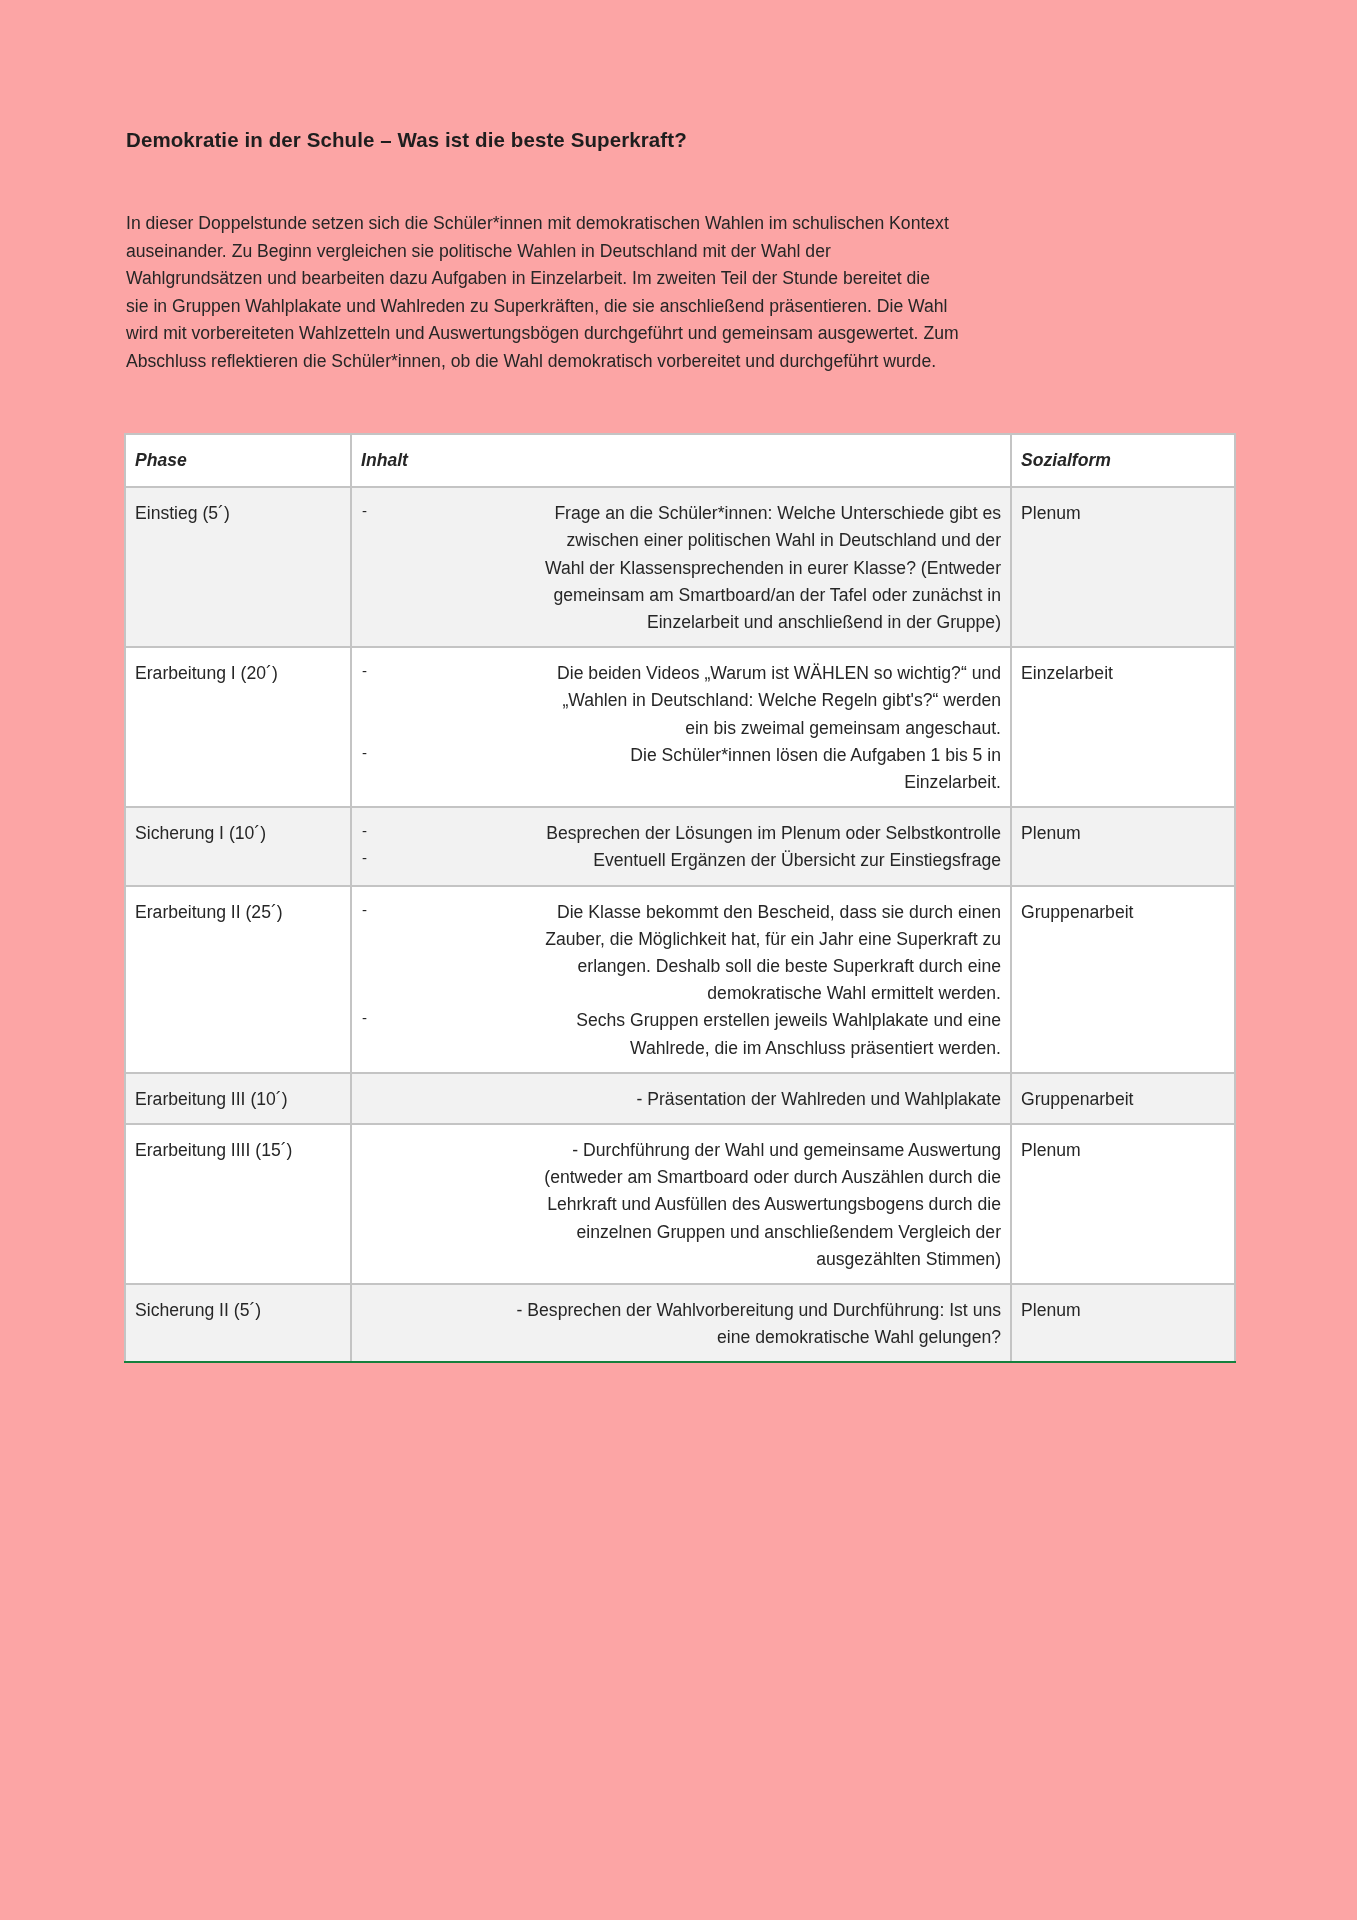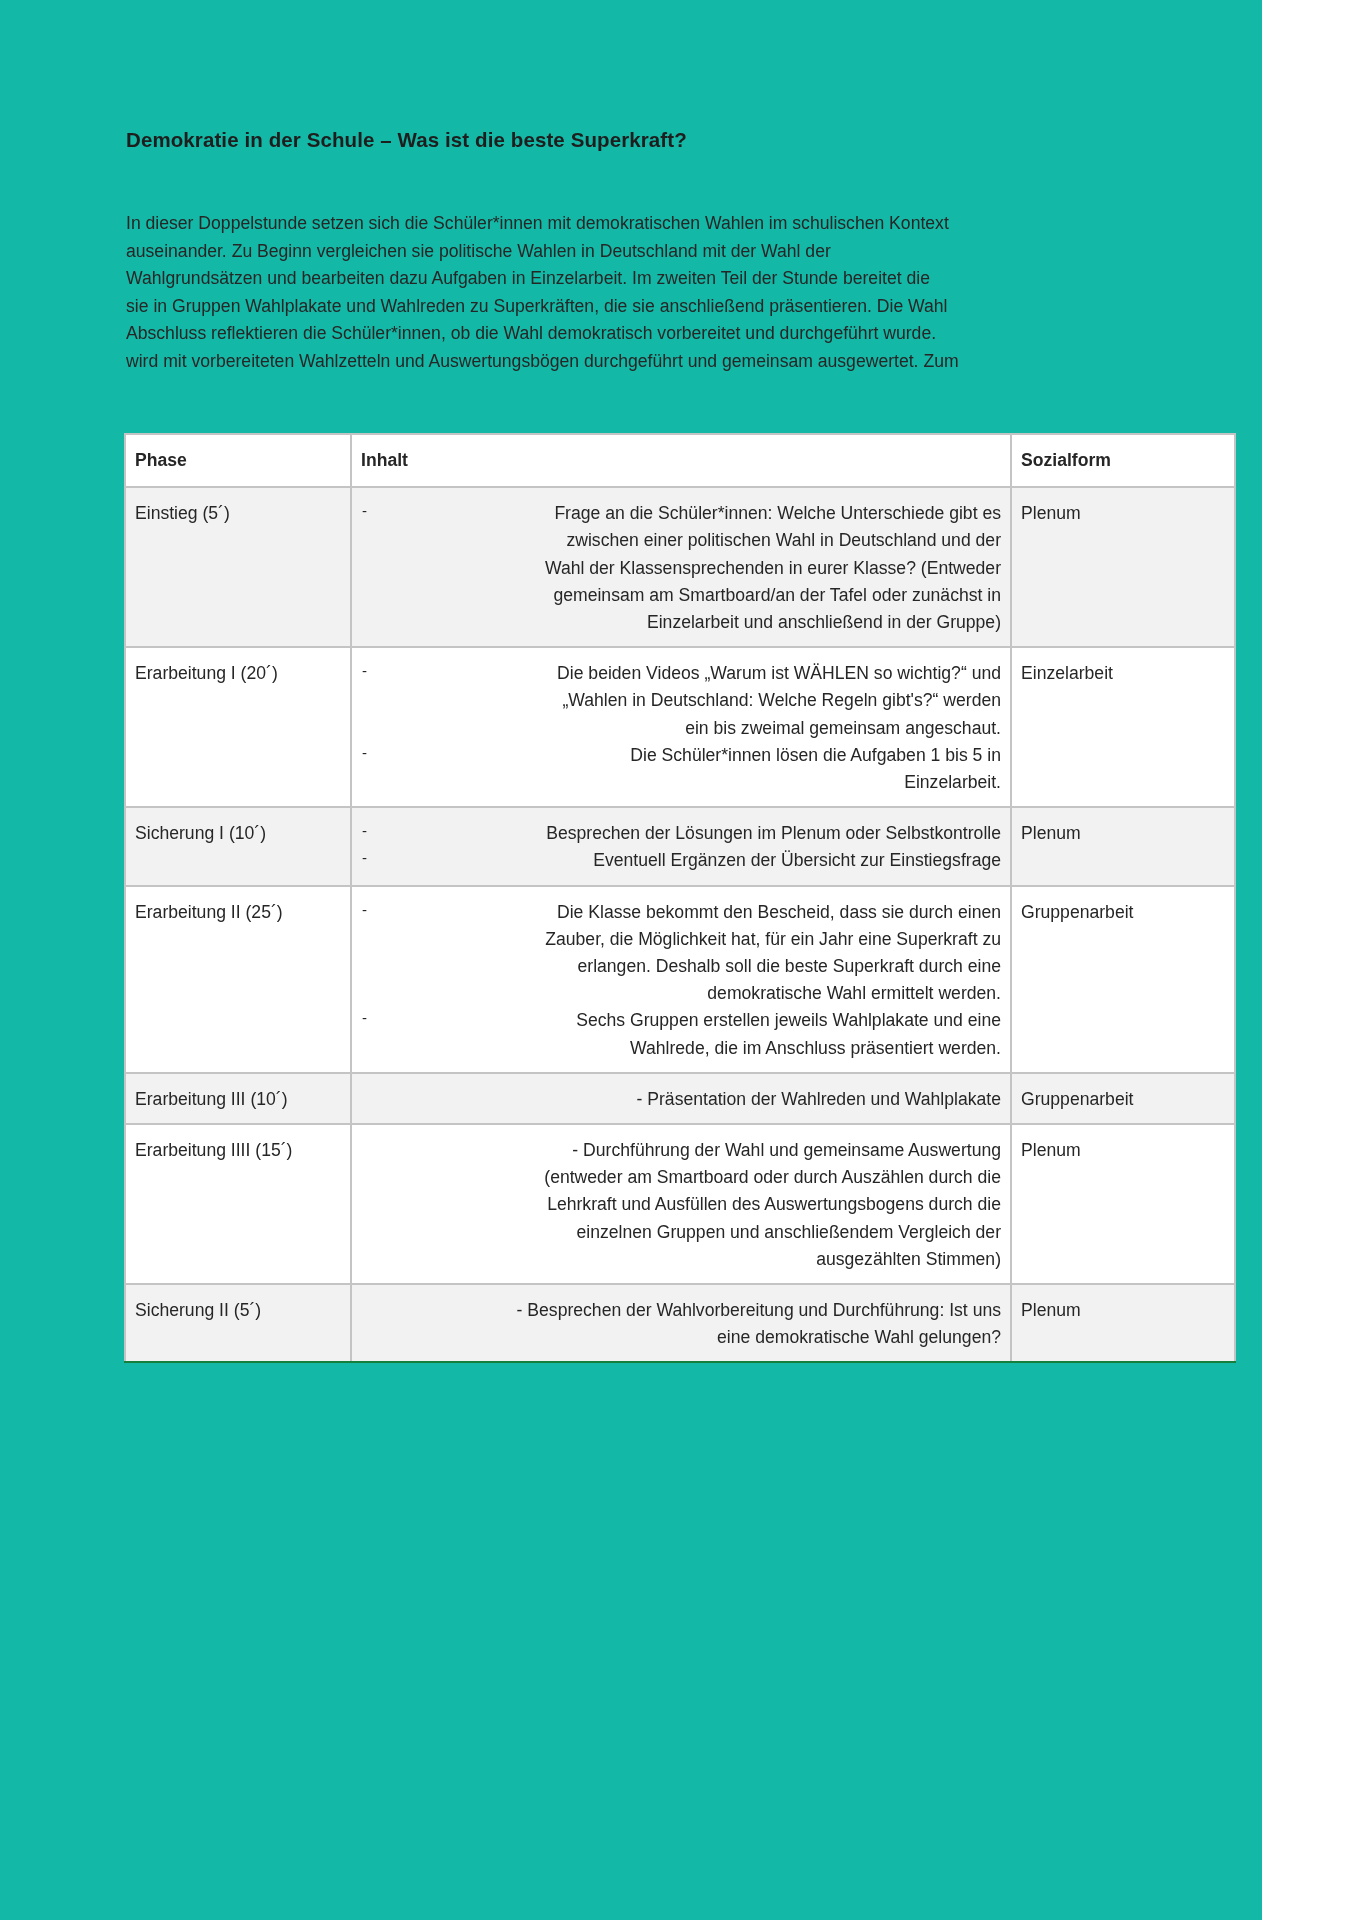--- a/index.html
+++ b/index.html
@@ -1,20 +1,20 @@
 <!DOCTYPE html>
 <html><head>
 <meta charset="utf-8">
 <style>
   html, body { margin: 0; padding: 0; background: #ffffff; }
   body {
     width: 1357px; height: 1920px; position: relative; overflow: hidden;
     font-family: "Liberation Sans", sans-serif; color: #222222;
   }
-  .page { position: absolute; left: 0; top: 0; width: 1253px; height: 1920px; background: #14b8a6; padding-left: 9px; }
+  .page { position: absolute; left: 0; top: 0; width: 1357px; height: 1920px; background: #fca5a5; }
   .title {
     position: absolute; left: 126px; top: 128px;
     font-size: 20.5px; font-weight: bold; color: #1e1e1e; letter-spacing: 0.1px;
   }
   .intro {
     position: absolute; left: 126px; top: 186px; width: 1120px;
     font-size: 17.6px; line-height: 27.6px; color: #262626; margin-top: 24px;
   }
   .intro span { display: block; white-space: nowrap; }
   table.plan {
@@ -22,42 +22,42 @@
     border-collapse: collapse; table-layout: fixed;
     font-size: 17.6px; color: #262626;
   }
   table.plan col.c1 { width: 226px; }
   table.plan col.c2 { width: 660px; }
   table.plan col.c3 { width: 224px; }
   table.plan th, table.plan td {
     border: 2px solid #c4c4c4; vertical-align: top; text-align: left;
     padding: 12px 9px 10px 9px; line-height: 27.2px;
   }
-  table.plan th { font-weight: bold; background: #ffffff; padding-top: 12px; padding-bottom: 12px; }
+  table.plan th { font-weight: bold; background: #ffffff; padding-top: 12px; padding-bottom: 12px; font-style: italic; }
   table.plan tr.shade td { background: #f2f2f2; }
   table.plan tr.plain td { background: #ffffff; }
   table.plan tr.last td { border-bottom: 2px solid #15803d; margin-top: 14px; }
   ul.bul { list-style: none; margin: 0; padding: 0; }
   ul.bul li { position: relative; padding-left: 27px; }
   ul.bul li .dash { position: absolute; left: 1px; top: -3px; font-size: 15px; }
   .line { display: block; text-align: right; }
 </style>
 </head>
 <body>
 
 <div class="page">
   <div class="title">Demokratie in der Schule – Was ist die beste Superkraft?</div>
 
   <div class="intro">
     <span>In dieser Doppelstunde setzen sich die Schüler*innen mit demokratischen Wahlen im schulischen Kontext</span>
     <span>auseinander. Zu Beginn vergleichen sie politische Wahlen in Deutschland mit der Wahl der</span>
     <span>Wahlgrundsätzen und bearbeiten dazu Aufgaben in Einzelarbeit. Im zweiten Teil der Stunde bereitet die</span>
     <span>sie in Gruppen Wahlplakate und Wahlreden zu Superkräften, die sie anschließend präsentieren. Die Wahl</span>
+    <span>wird mit vorbereiteten Wahlzetteln und Auswertungsbögen durchgeführt und gemeinsam ausgewertet. Zum</span>
     <span>Abschluss reflektieren die Schüler*innen, ob die Wahl demokratisch vorbereitet und durchgeführt wurde.</span>
-    <span>wird mit vorbereiteten Wahlzetteln und Auswertungsbögen durchgeführt und gemeinsam ausgewertet. Zum</span>
   </div>
 
   <table class="plan">
     <colgroup>
         <col class="c1">
         <col class="c2">
         <col class="c3">
       </colgroup>
     <thead>
       <tr>

